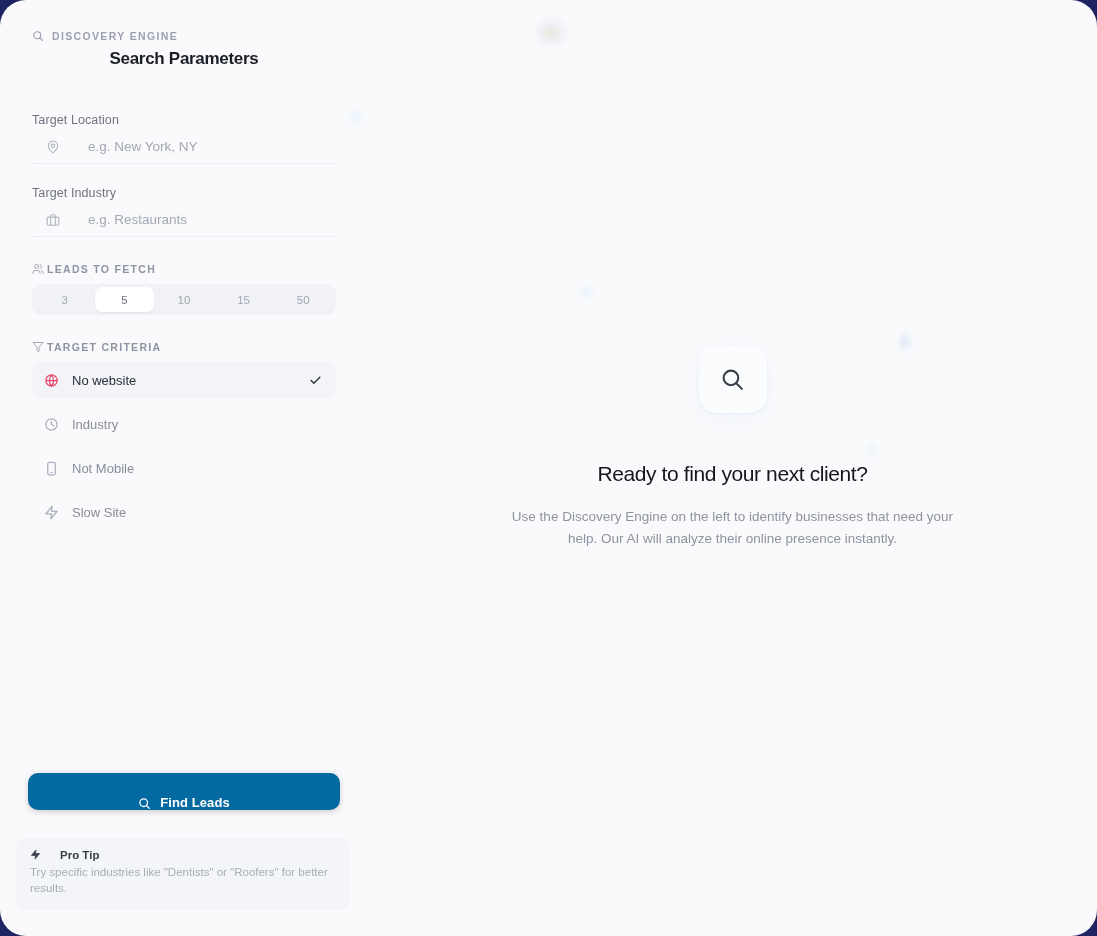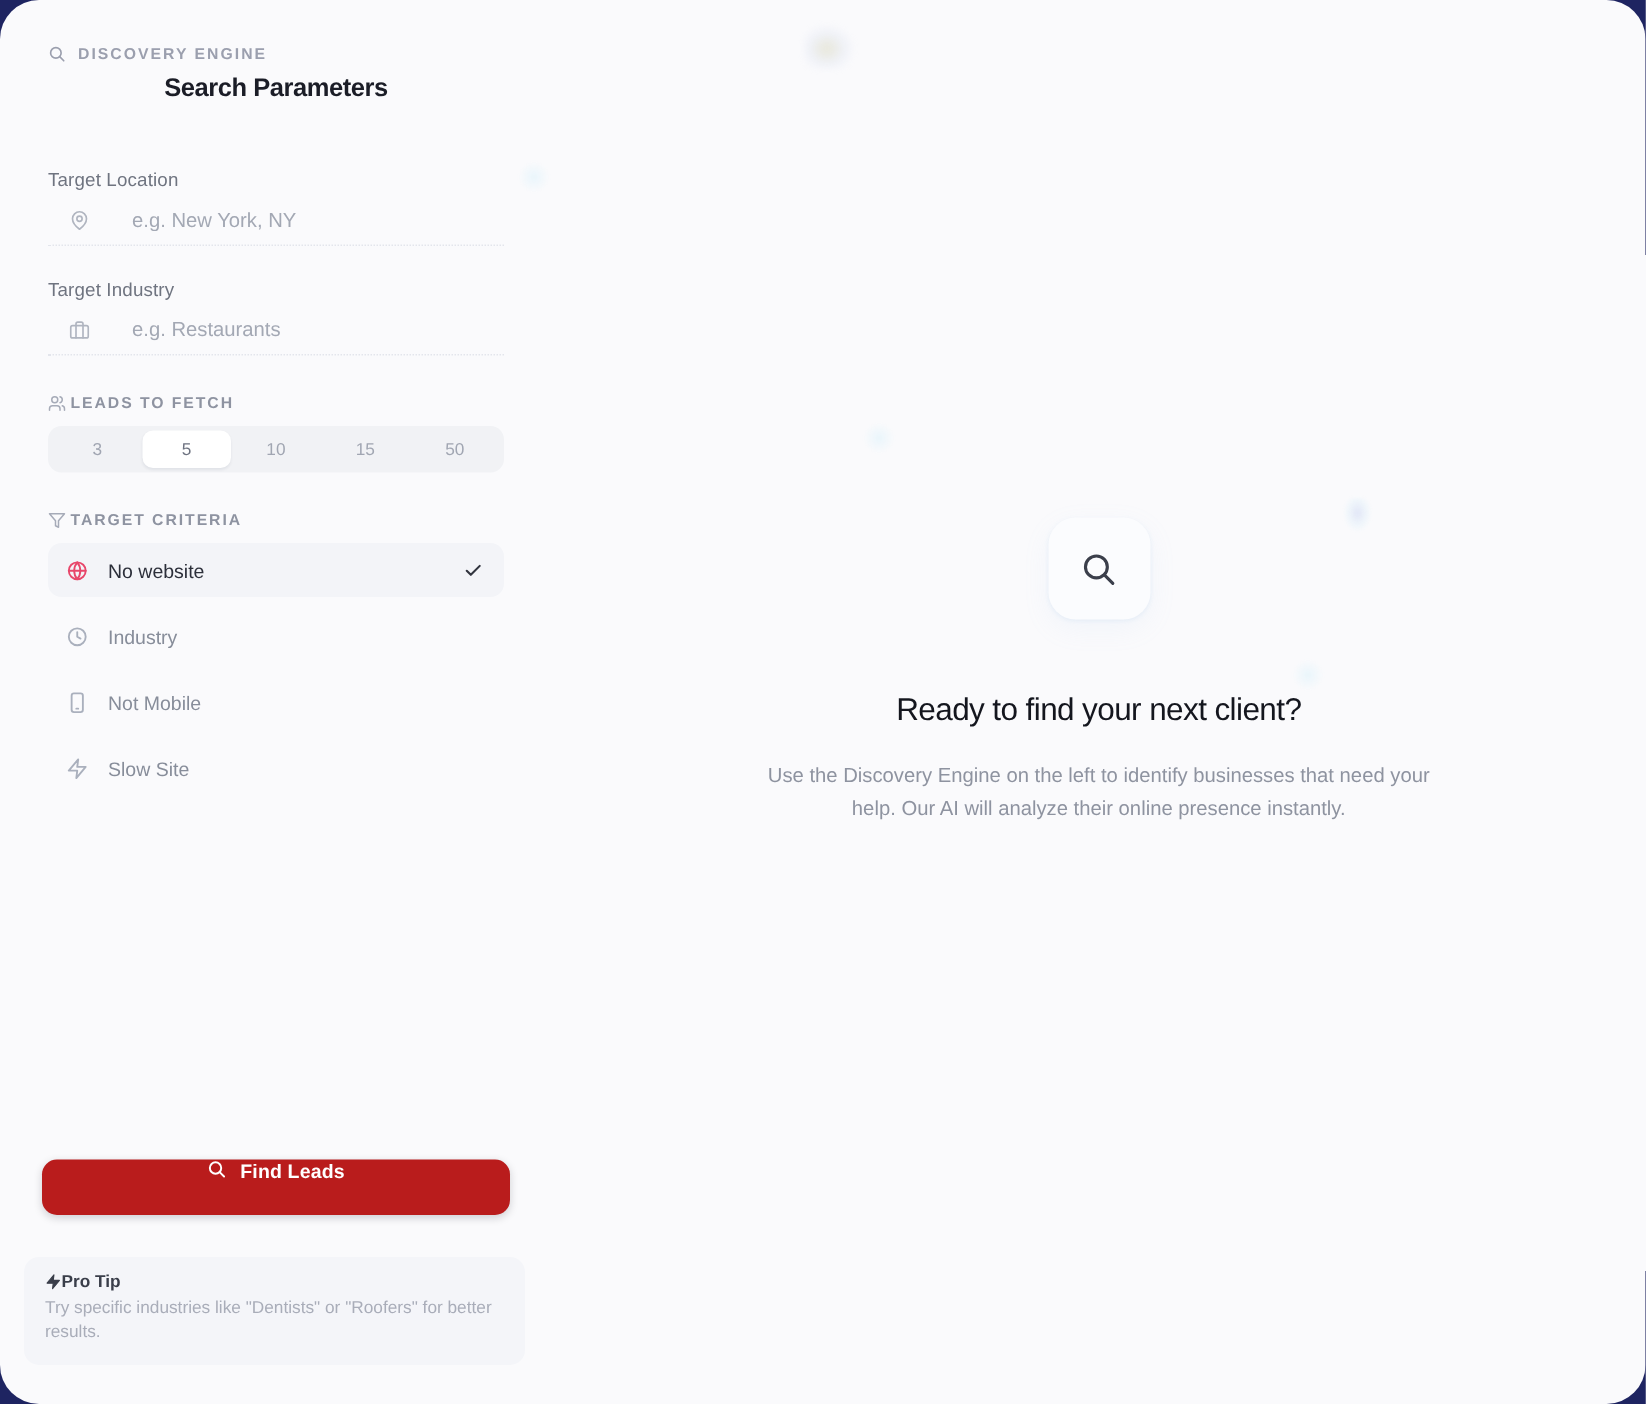--- a/index.html
+++ b/index.html
@@ -168,50 +168,50 @@
     flex: 1 1 auto;
   }
   .criterion.active .criterion-label { color: #2c2f3a; font-weight: 500; }
   .criterion-check { width: 13px; height: 13px; flex: 0 0 13px; }
 
   
   .cta-wrap { position: absolute; left: 28px; right: 28px; bottom: 126px; }
   .cta {
     width: 100%;
     height: 37px;
-    background: #b91c1c;
+    background: #0369a1;
     color: #ffffff;
     border: none;
     border-radius: 10px;
     font-family: "Liberation Sans", sans-serif;
     font-size: 13px;
     font-weight: 700;
     letter-spacing: .1px;
     display: flex;
-    align-items: flex-start;
+    align-items: flex-end;
     justify-content: center;
     gap: 9px;
     cursor: pointer;
     box-shadow: 0 2px 6px rgba(16,18,30,.18);
   }
 
   
   .protip {
     position: absolute;
     left: 16px;
     right: 18px;
     bottom: 26px;
     background: #f4f5f9;
     border-radius: 10px;
     padding: 11px 14px 13px 14px;
   }
   .protip-head {
     display: flex;
     align-items: center;
-    gap: 0;
+    gap: 19px;
     margin-bottom: 3px;
   }
   .protip-title {
     font-size: 11.5px;
     font-weight: 700;
     color: #3a3e4a;
   }
   .protip-body {
     font-size: 11.5px;
     line-height: 1.45;

